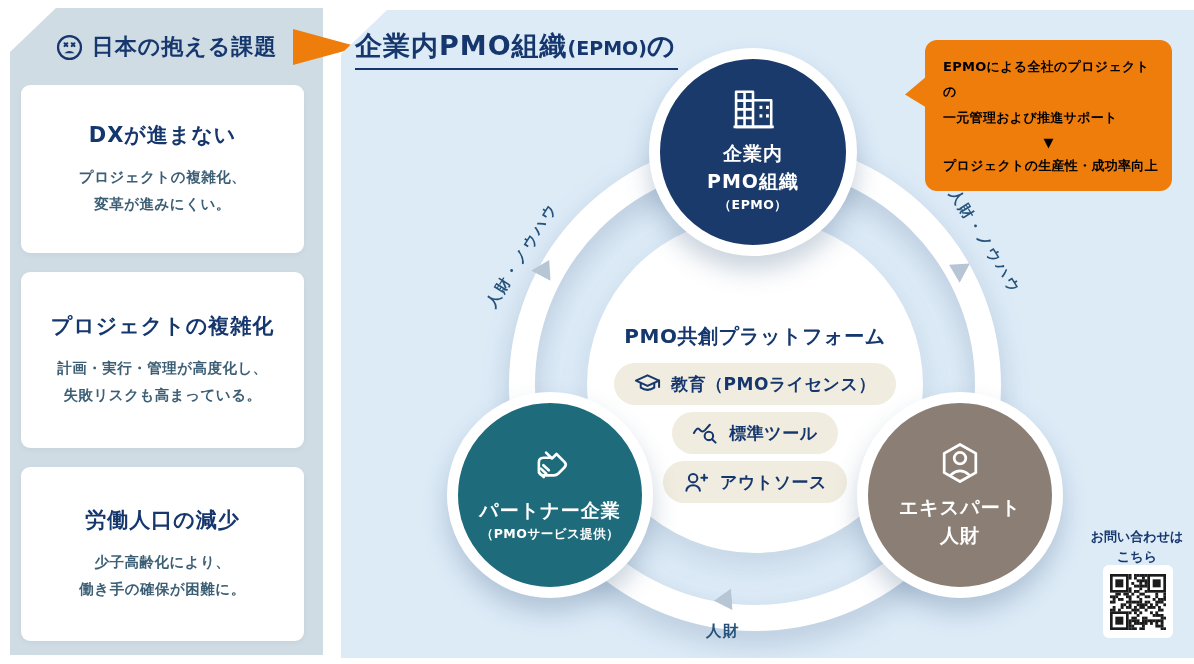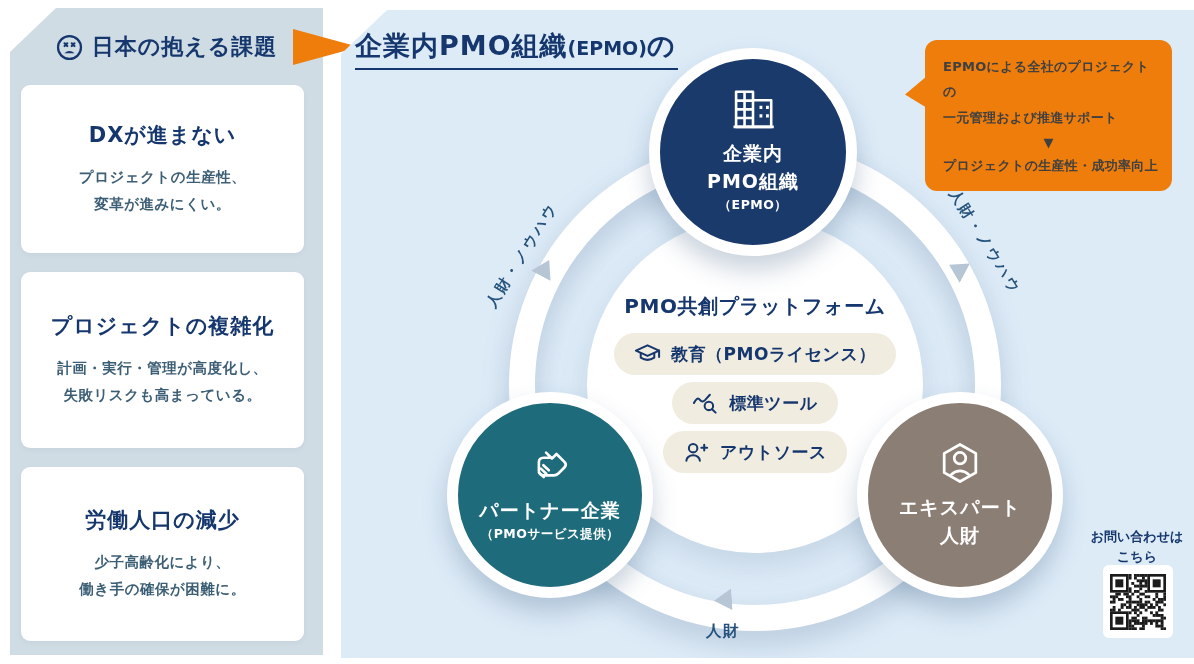--- a/index.html
+++ b/index.html
@@ -61,21 +61,21 @@
   
   .platform-circle{
     position:absolute;left:246px;top:207px;width:336px;height:336px;
     border-radius:50%;background:#ffffff;
     box-shadow:0 12px 30px rgba(44,78,120,0.14);
     display:flex;flex-direction:column;align-items:center;
     padding-top:76px;box-sizing:border-box;gap:7px;
   }
   .platform-title{
     font-size:20px;font-weight:700;color:#16376d;letter-spacing:0.5px;
-    margin-bottom:6px;white-space:nowrap;
+    margin-bottom:6px;white-space:nowrap;margin-top:30px;
   }
   .pill{
     display:inline-flex;align-items:center;gap:10px;height:42px;
     padding:0 20px;border-radius:22px;background:#f0ecdf;
     color:#16376d;font-size:17px;font-weight:700;letter-spacing:0.5px;white-space:nowrap;
   }
   .pill svg{flex:none;}
   
   .node{
     position:absolute;border-radius:50%;border:11px solid #ffffff;
@@ -100,21 +100,21 @@
   .tri{
     position:absolute;width:22px;height:18px;background:#b6c6d4;
     clip-path:polygon(50% 0,100% 100%,0 100%);
   }
   .tri-left{left:193px;top:249px;transform:rotate(28deg);}
   .tri-right{left:605px;top:250px;transform:rotate(-62deg);}
   .tri-bottom{left:371px;top:581px;transform:rotate(-94deg);}
   
   .callout{
     position:absolute;left:584px;top:30px;width:247px;
-    background:#ee7d0c;border-radius:12px;color:#404040;
+    background:#ee7d0c;border-radius:12px;color:#000000;
     padding:14px 18px 16px;box-sizing:border-box;font-weight:700;
   }
   .callout-tail{
     position:absolute;left:-20px;top:36px;width:22px;height:32px;
     background:#ee7d0c;clip-path:polygon(100% 0,100% 100%,0 58%);
   }
   .callout-text{font-size:13px;line-height:1.95;white-space:pre-line;letter-spacing:0.3px;}
   .callout-down{ text-align:center;font-size:13px;margin:5px 0 7px;}
   .callout-result{font-size:13px;letter-spacing:0.3px;white-space:nowrap;}
   
@@ -141,21 +141,21 @@
         <path d="M7.6 8.3 L10 10.7 M10 8.3 L7.6 10.7" stroke-width="1.9"></path>
         <path d="M14 8.3 L16.4 10.7 M16.4 8.3 L14 10.7" stroke-width="1.9"></path>
         <path d="M7.4 17 Q12 13.2 16.6 17 Z" fill="#16376d" stroke="none"></path>
       </svg>
     </span>
     <span>日本の抱える課題</span>
   </div>
   <div class="cards">
     <div class="card c1">
       <div class="card-heading">DXが進まない</div>
-      <div class="card-body">プロジェクトの生産性、
+      <div class="card-body">プロジェクトの複雑化、
 変革が進みにくい。</div>
     </div>
     <div class="card c2">
       <div class="card-heading">プロジェクトの複雑化</div>
       <div class="card-body">計画・実行・管理が高度化し、
 失敗リスクも高まっている。</div>
     </div>
     <div class="card c3">
       <div class="card-heading">労働人口の減少</div>
       <div class="card-body">少子高齢化により、

